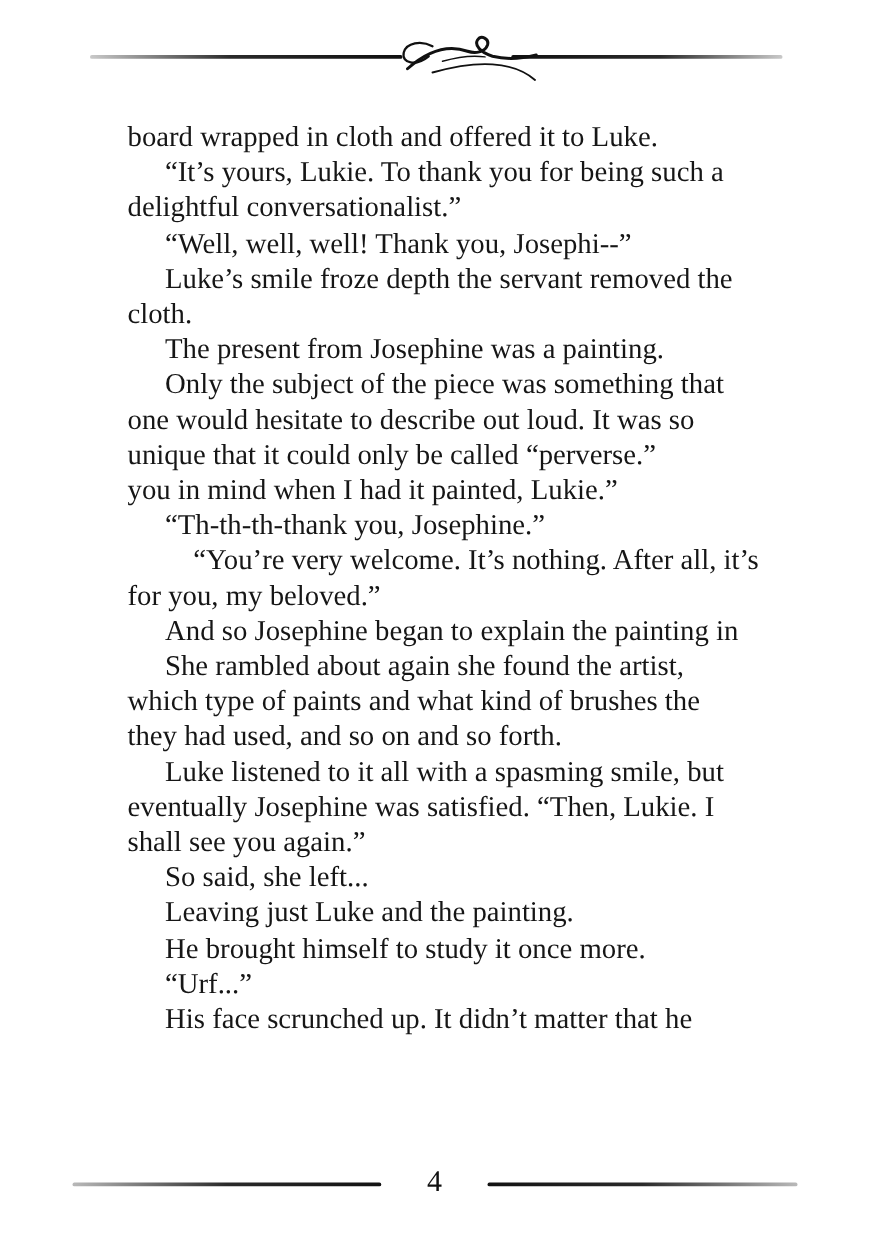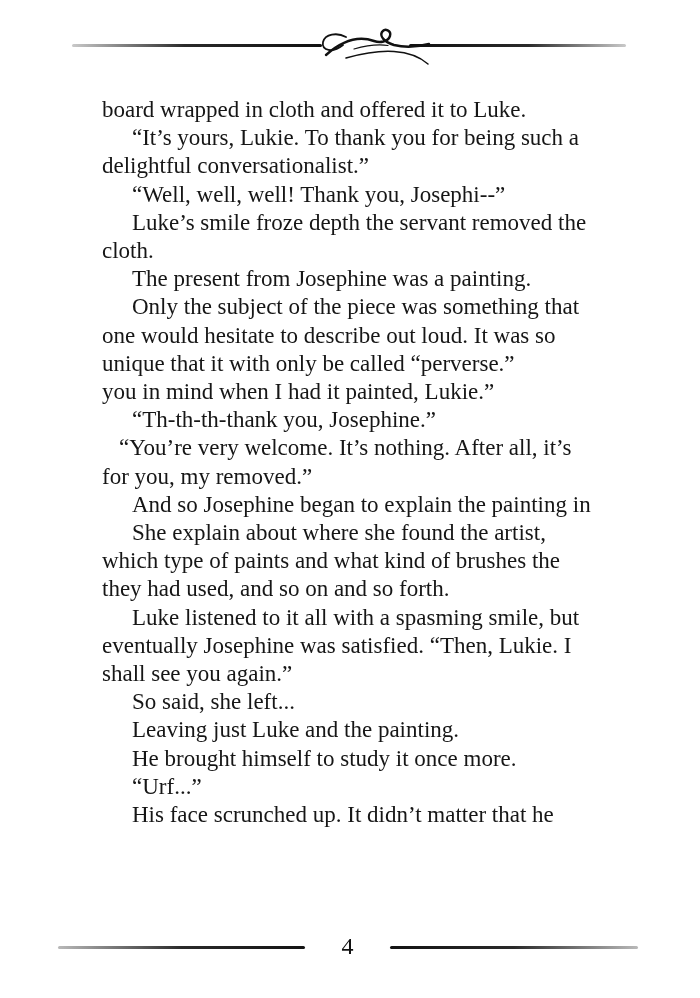--- a/index.html
+++ b/index.html
@@ -46,21 +46,21 @@
   .page-text {
     position: absolute;
     left: 102px; top: 96px;
     width: 505px;
     font-size: 23px;
     line-height: 28.2px;
   }
   .para { margin: 0; }
   .line { white-space: nowrap; }
   .indent-normal > .line.first { text-indent: 30px; }
-  .indent-small  > .line.first { text-indent: 17px; }
+  .indent-small  > .line.first { text-indent: 17px; text-align: right; }
   .indent-none   > .line.first { text-indent: 0; }
   .italic { font-style: italic; }
 
   
   .footer {
     position: absolute;
     left: 0; top: 0;
     width: 700px;
   }
   .rule-bottom-left {
@@ -110,37 +110,37 @@
       <div class="para indent-normal">
         <div class="line first"><span>Luke’s smile froze depth the servant removed the</span></div>
         <div class="line"><span>cloth.</span></div>
       </div>
       <div class="para indent-normal">
         <div class="line first"><span>The present from Josephine was a painting.</span></div>
       </div>
       <div class="para indent-normal">
         <div class="line first"><span>Only the subject of the piece was something that</span></div>
         <div class="line"><span>one would hesitate to describe out loud. It was so</span></div>
-        <div class="line"><span>unique that it with only be called “perverse.”</span></div>
+        <div class="line"><span>unique that it could only be called “perverse.”</span></div>
       </div>
       <div class="para indent-normal">
         <div class="line"><span>you in mind when I had it painted, Lukie.”</span></div>
       </div>
       <div class="para indent-normal">
         <div class="line first"><span>“Th-th-th-thank you, Josephine.”</span></div>
       </div>
       <div class="para indent-small">
         <div class="line first"><span>“You’re very welcome. It’s nothing. After all, it’s</span></div>
-        <div class="line"><span>for you, my removed.”</span></div>
+        <div class="line"><span>for you, my beloved.”</span></div>
       </div>
       <div class="para indent-normal">
         <div class="line first"><span>And so Josephine began to explain the painting in</span></div>
       </div>
       <div class="para indent-normal">
-        <div class="line first"><span>She explain about where she found the artist,</span></div>
+        <div class="line first"><span>She rambled about again she found the artist,</span></div>
         <div class="line"><span>which type of paints and what kind of brushes the</span></div>
         <div class="line"><span>they had used, and so on and so forth.</span></div>
       </div>
       <div class="para indent-normal">
         <div class="line first"><span>Luke listened to it all with a spasming smile, but</span></div>
         <div class="line"><span>eventually Josephine was satisfied. “Then, Lukie. I</span></div>
         <div class="line"><span>shall see you again.”</span></div>
       </div>
       <div class="para indent-normal">
         <div class="line first"><span>So said, she left...</span></div>

